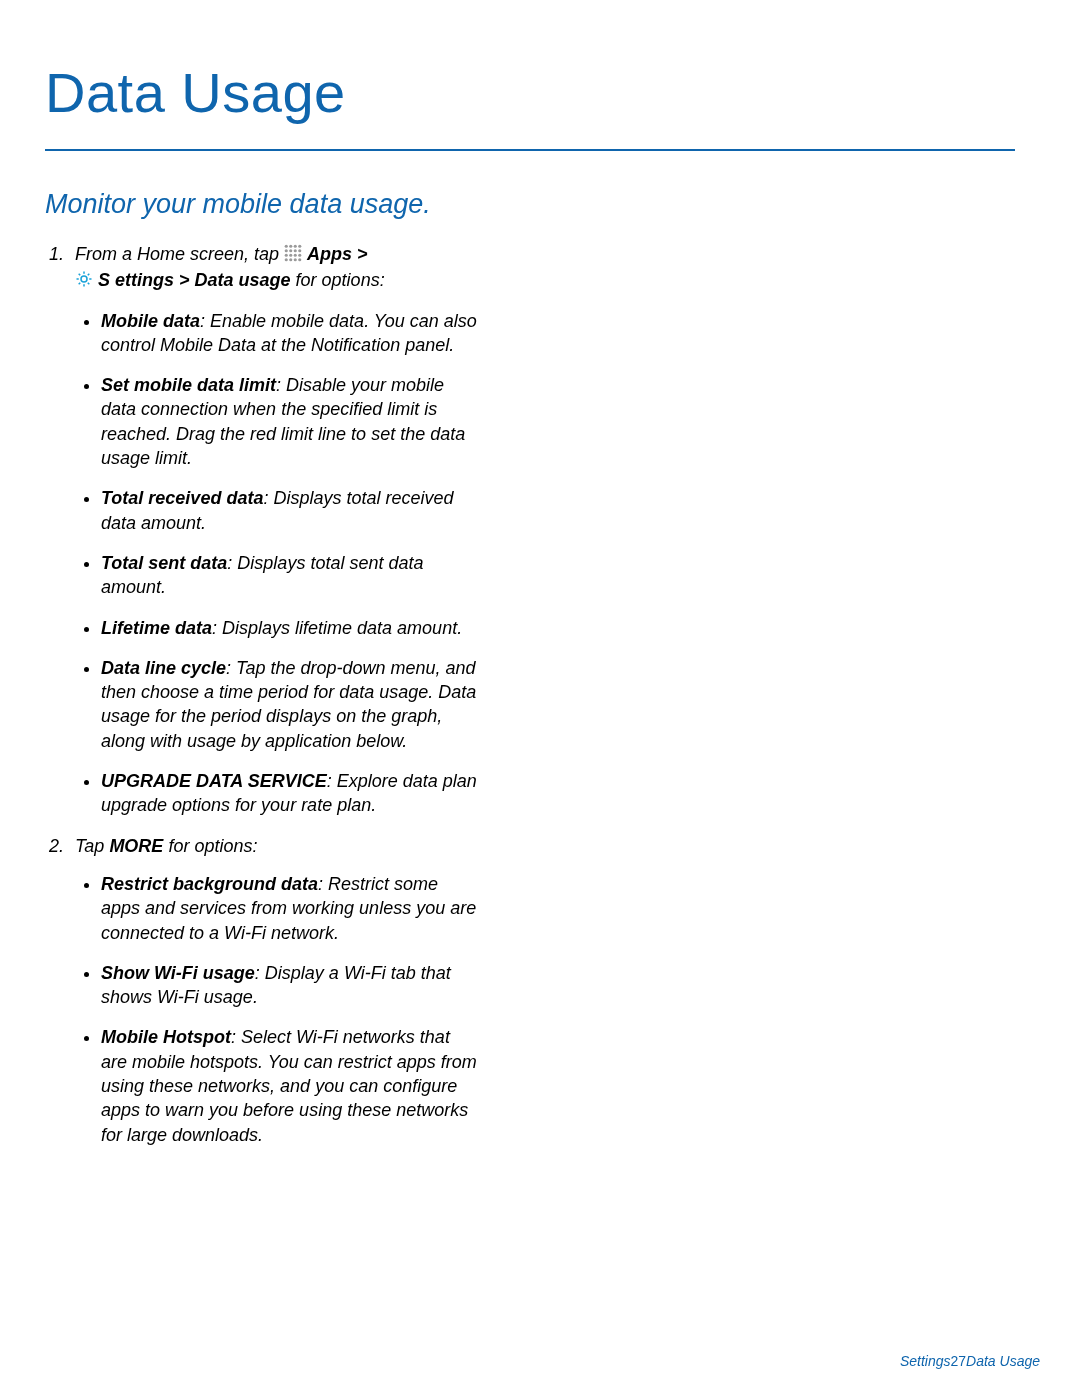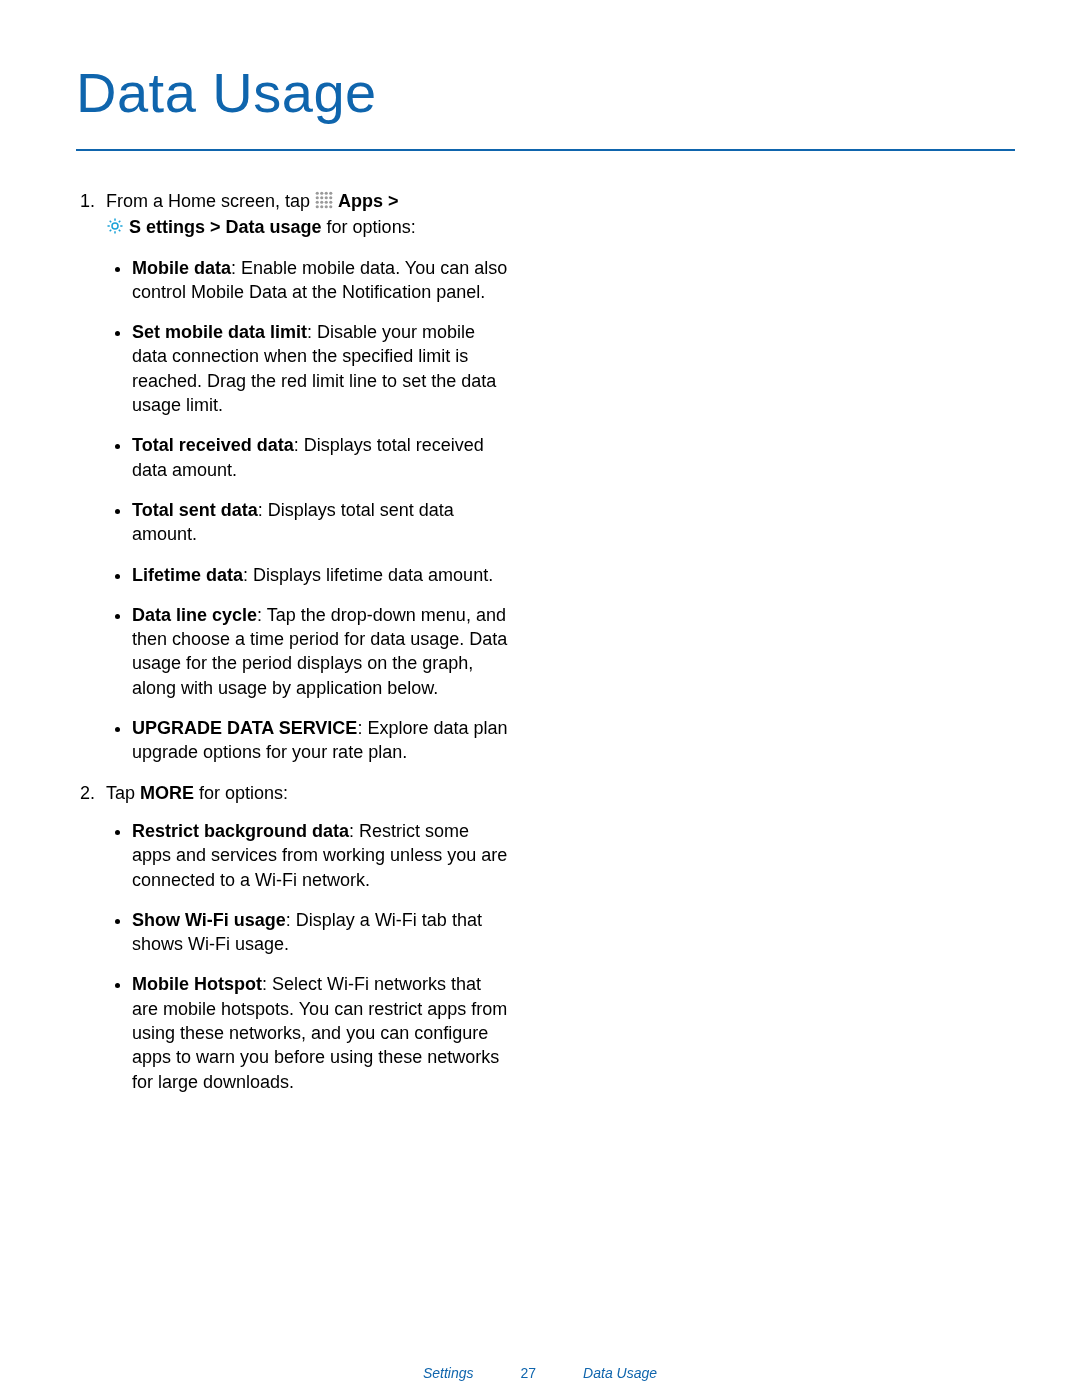--- a/index.html
+++ b/index.html
@@ -9,21 +9,21 @@
     height: 1397px;
     background: #ffffff;
     font-family: Arial, Helvetica, sans-serif;
     color: #000;
   }
   .page {
     position: relative;
     width: 1080px;
     height: 1397px;
     box-sizing: border-box;
-    padding: 60px 65px 0 76px;
+    padding: 60px 65px 0 45px;
   }
   .page-title {
     font-size: 56px;
     font-weight: 400;
     color: #0f65ad;
     letter-spacing: 0.5px;
     margin: 0 0 24px 0;
     font-family: Arial, Helvetica, sans-serif;
   }
   .rule {
@@ -43,20 +43,21 @@
     font-size: 18px;
     line-height: 1.35;
   }
   .note {
     margin: 0 0 18px 0;
   }
   .note .note-label { color: #0f65ad; font-weight: bold; }
   ol.mainlist {
     margin: 0;
     padding-left: 24px;
+    font-style: italic;
   }
   ol.mainlist > li {
     margin-bottom: 10px;
     padding-left: 6px;
   }
   ol.mainlist > li > .li-line { display: inline; }
   .bold { font-weight: bold; }
   ul.sublist {
     list-style: disc;
     margin: 14px 12px 4px 0;
@@ -68,38 +69,38 @@
   .icon {
     display: inline-block;
     vertical-align: -2px;
   }
   .apps-icon svg { width: 18px; height: 18px; }
   .settings-icon svg { width: 18px; height: 18px; }
   .footer {
     position: absolute;
     left: 40px;
     right: 40px;
-    bottom: 16px;
+    bottom: 28px;
     display: flex;
-    justify-content: center;
+    justify-content: flex-end;
     font-size: 14px;
     color: #0f65ad;
     font-style: italic;
-    gap: 47px;
   }
   .footer .center { font-style: normal; }
 </style>
 </head>
 <body>
 
 <div class="page">
 
   <h1 class="page-title">Data Usage</h1>
   <hr class="rule">
 
+  <div class="subtitle">Monitor your mobile data usage.</div>
 
   <div class="content">
 
 
     <ol class="mainlist">
       <li>
         <span class="li-line">
           <span>From a Home screen, tap </span><span class="icon apps-icon"><svg viewBox="0 0 16 16">
                 <g fill="#9a9a9a">
                   <circle cx="2" cy="2" r="1.4"></circle>

